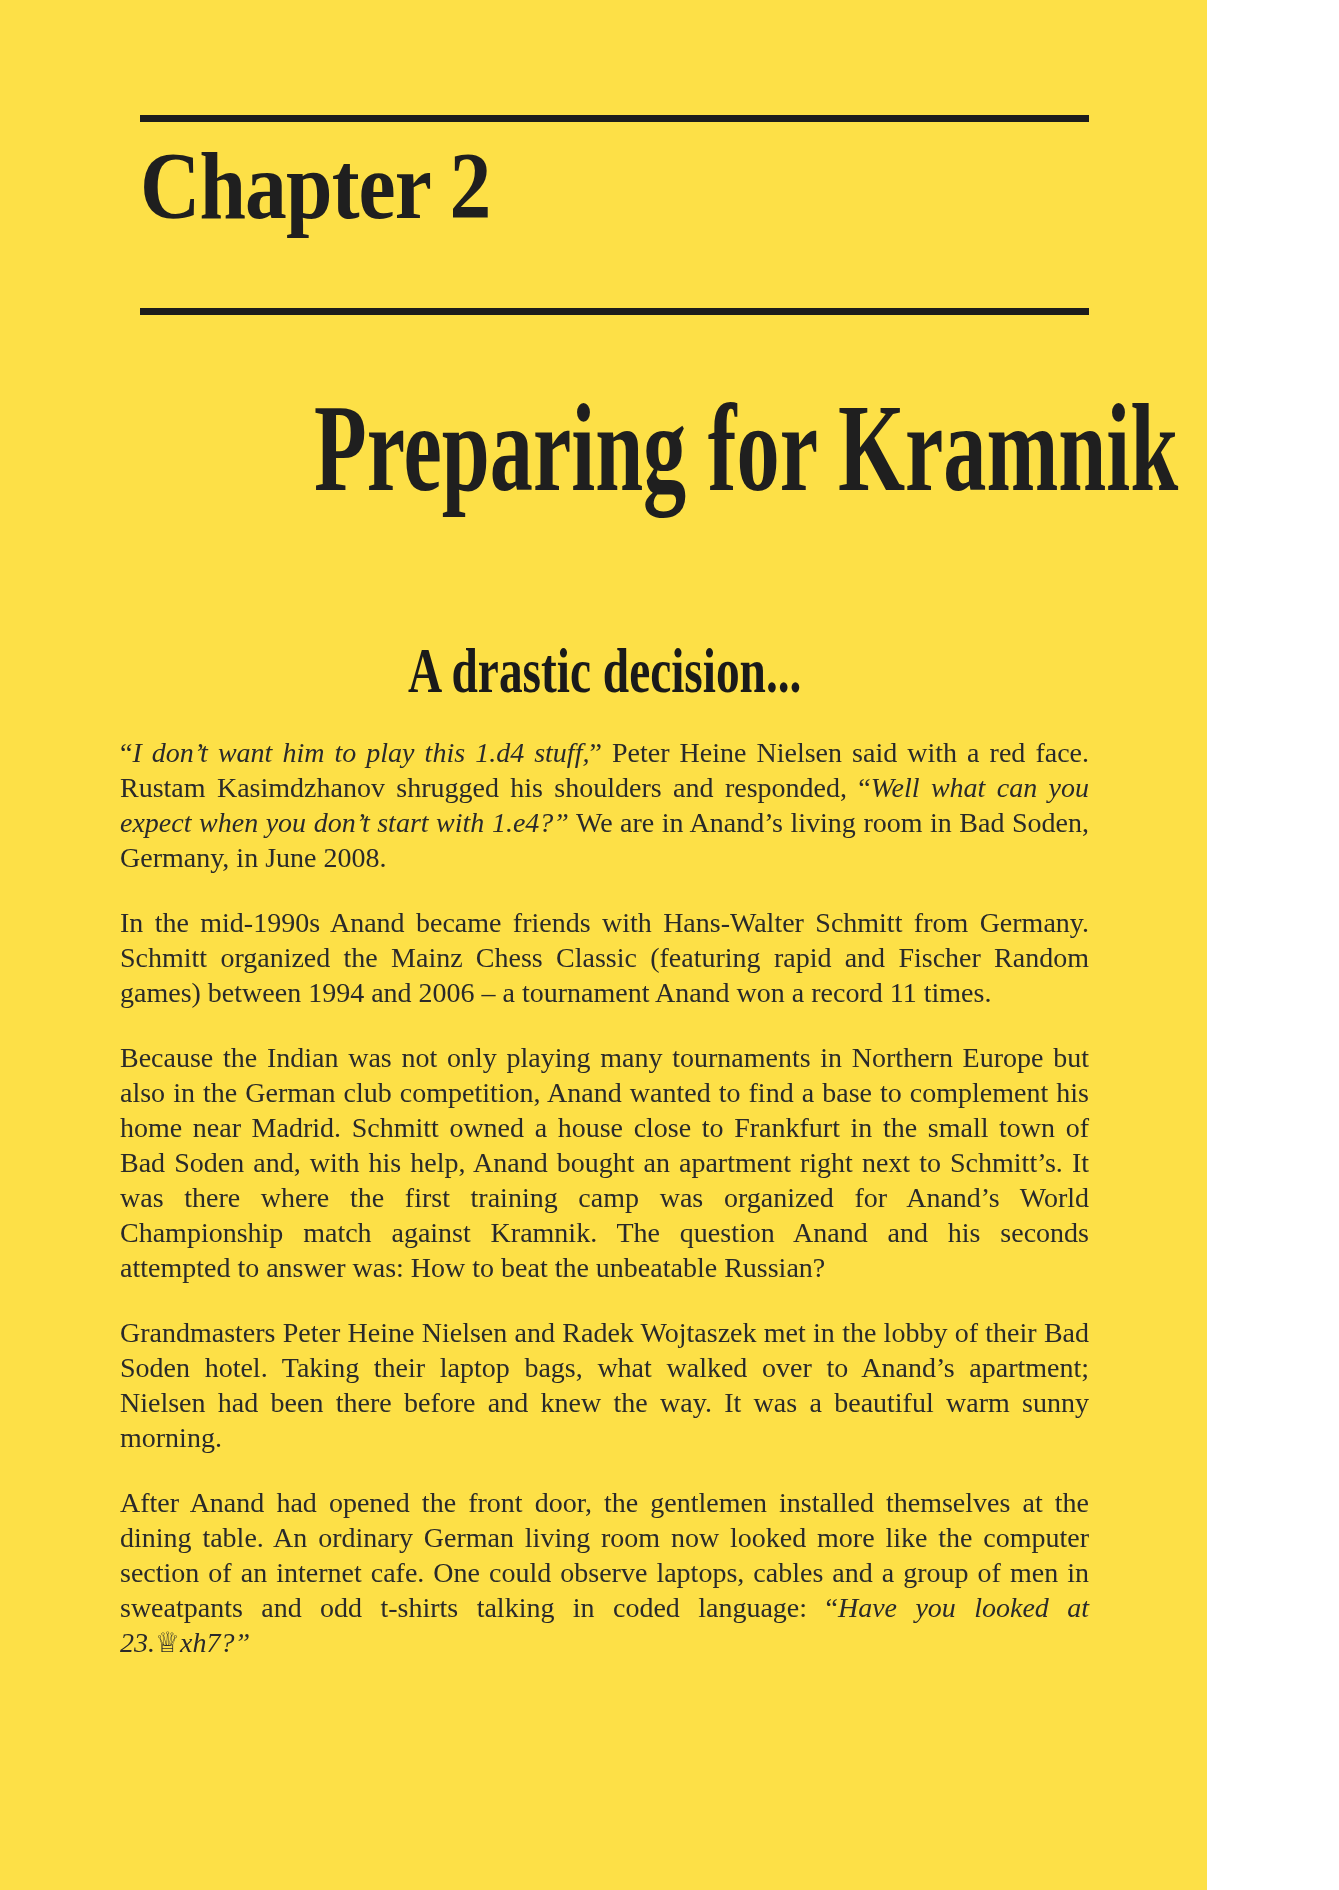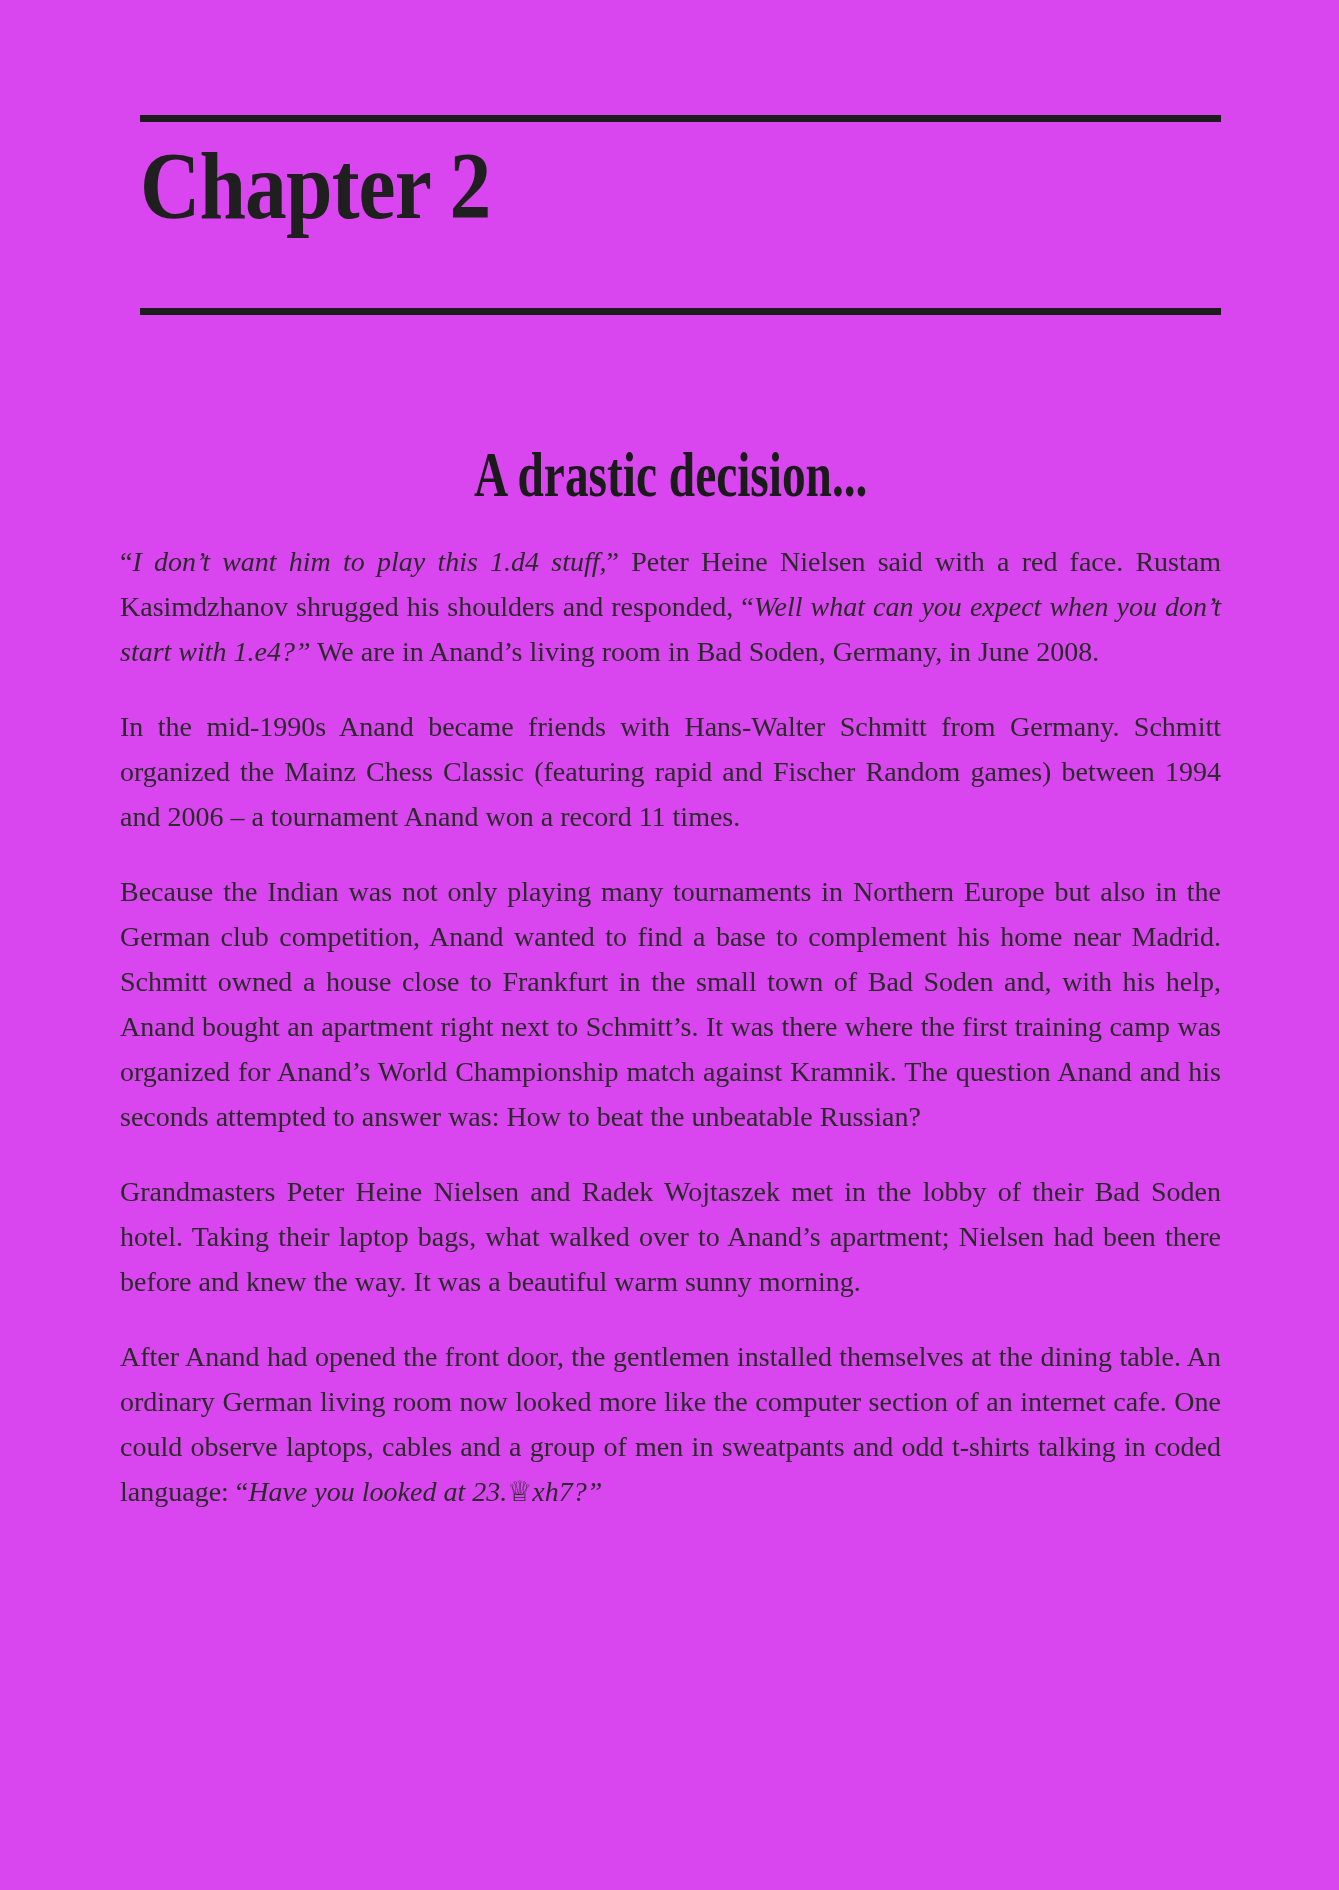--- a/index.html
+++ b/index.html
@@ -2,23 +2,23 @@
 <html><head>
 <meta charset="utf-8">
 <style>
   html, body {
     margin: 0;
     padding: 0;
     background: #ffffff;
   }
   .page {
     position: relative;
-    width: 1339px;
+    width: 1207px;
     height: 1890px;
-    background: #d946ef;
+    background: #fde047;
     font-family: "Liberation Serif", "DejaVu Serif", serif;
     color: #1f1f1f;
     overflow: hidden;
   }
   .content {
     margin: 0 118px 0 120px; 
   }
   .chapter-block {
     margin-left: 20px;       
     padding-top: 115px;
@@ -80,21 +80,21 @@
     transform-origin: center center;
   }
   .section-first .section-heading {
     margin: 133px 0 37px 0;
   }
   .section-second .section-heading {
     margin: 48px 0 28px 0;
   }
   p.body-par {
     font-size: 28px;
-    line-height: 45px;
+    line-height: 35px;
     text-align: justify;
     margin: 0 0 30px 0;
     color: #2a2a2a;
   }
   .seg { font-style: normal; }
   .seg.italic { font-style: italic; }
   .seg.chess {
     font-family: "DejaVu Sans", sans-serif;
     font-style: normal;
   }
@@ -105,20 +105,21 @@
 
 <div class="page">
   <div class="content">
 
     <div class="chapter-block">
       <div class="rule"></div>
       <h1 class="chapter-title"><span class="squeeze">Chapter 2</span></h1>
       <div class="rule"></div>
     </div>
 
+    <h2 class="book-title"><span class="squeeze">Preparing for Kramnik</span></h2>
 
     <div class="section-first">
       <h3 class="section-heading"><span class="squeeze">A drastic decision...</span></h3>
 
       <p class="body-par"><span class="seg">“</span><span class="seg italic">I don’t want him to play this 1.d4 stuff,</span><span class="seg">” Peter Heine Nielsen said with a red face. Rustam Kasimdzhanov shrugged his shoulders and responded, “</span><span class="seg italic">Well what can you expect when you don’t start with 1.e4?”</span><span class="seg"> We are in Anand’s living room in Bad Soden, Germany, in June 2008.</span></p>
 
       <p class="body-par"><span class="seg">In the mid-1990s Anand became friends with Hans-Walter Schmitt from Germany. Schmitt organized the Mainz Chess Classic (featuring rapid and Fischer Random games) between 1994 and 2006 – a tournament Anand won a record 11 times.</span></p>
 
       <p class="body-par"><span class="seg">Because the Indian was not only playing many tournaments in Northern Europe but also in the German club competition, Anand wanted to find a base to complement his home near Madrid. Schmitt owned a house close to Frankfurt in the small town of Bad Soden and, with his help, Anand bought an apartment right next to Schmitt’s. It was there where the first training camp was organized for Anand’s World Championship match against Kramnik. The question Anand and his seconds attempted to answer was: How to beat the unbeatable Russian?</span></p>
     </div>

